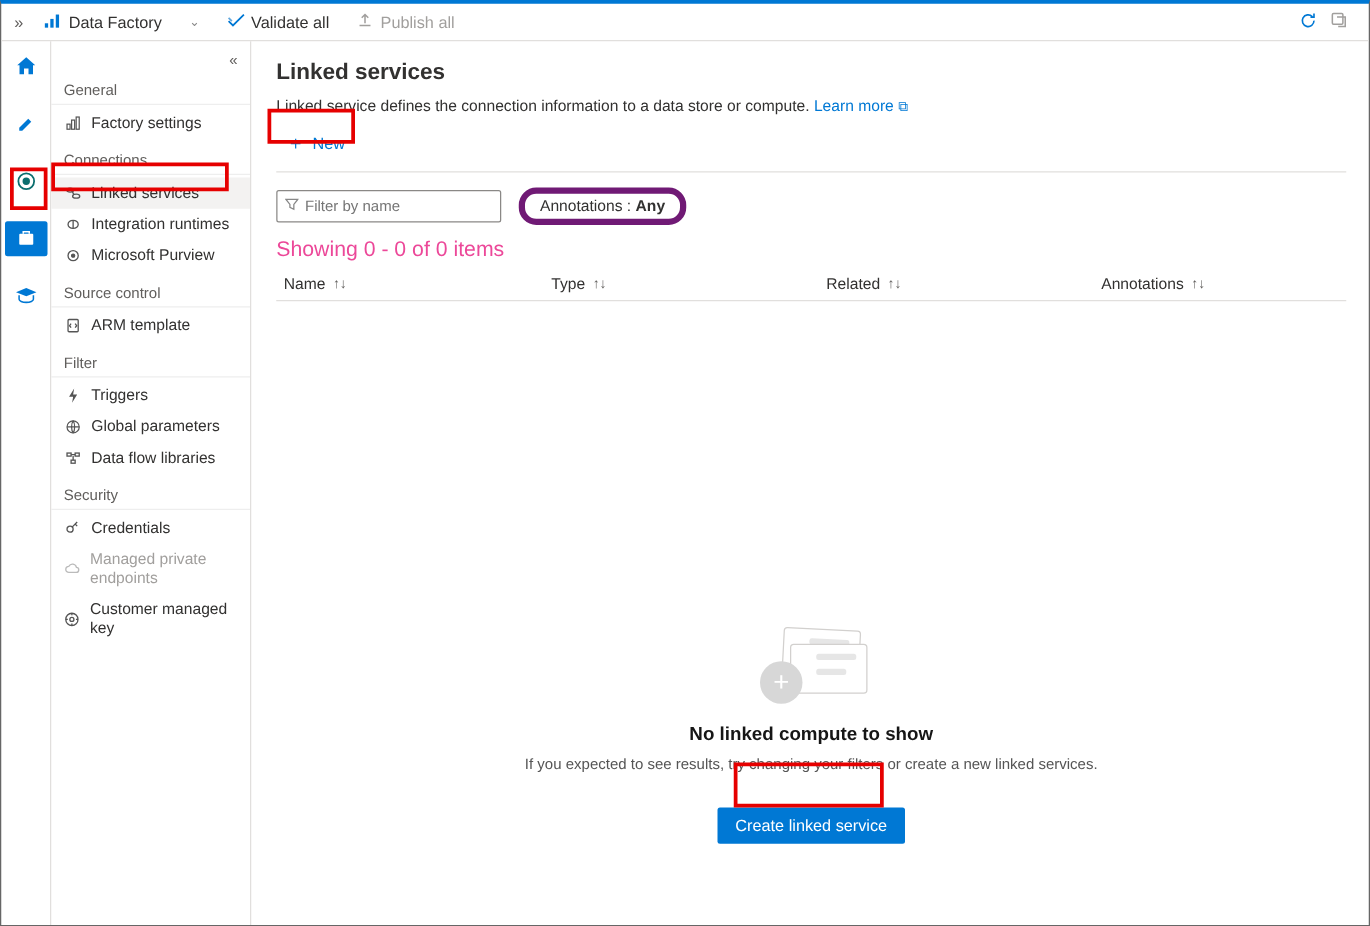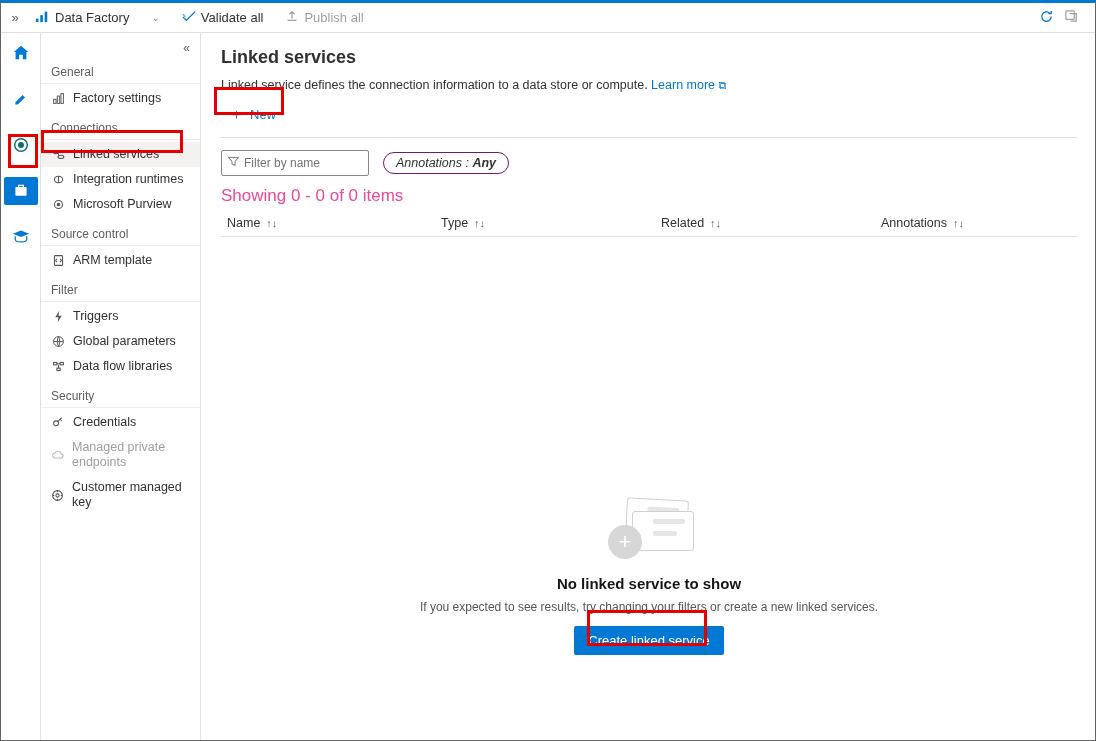--- a/index.html
+++ b/index.html
@@ -34,23 +34,23 @@
   .main { flex: 1; padding: 14px 18px 10px 20px; overflow: hidden; }
   .main h1 { font-size: 18px; font-weight: 600; margin-bottom: 10px; }
   .desc { font-size: 12.5px; color: #323130; margin-bottom: 8px; }
   .desc a { color: #0078d4; text-decoration: none; text-align: center; }
   .ext-icon { color: #0078d4; font-size: 11px; }
 
   .new-btn { display: inline-flex; align-items: center; gap: 6px; color: #0078d4; font-size: 13px; padding: 5px 8px; cursor: pointer; }
   .divider { height: 1px; background: #e1dfdd; margin: 8px 0 12px 0; }
 
   .filter-row { display: flex; align-items: center; gap: 14px; margin-bottom: 10px; }
-  .filter-input { width: 148px; height: 26px; border: 1px solid #8a8886; border-radius: 2px; display: flex; align-items: center; padding: 0 6px; gap: 5px; color: #605e5c; font-size: 12px; }
+  .filter-input { width: 180px; height: 26px; border: 1px solid #8a8886; border-radius: 2px; display: flex; align-items: center; padding: 0 6px; gap: 5px; color: #605e5c; font-size: 12px; }
   .filter-input input { border: none; outline: none; width: 100%; font-size: 12px; }
-  .pill { border: 1px solid #701a75; border-radius: 14px; padding: 3px 12px; font-size: 12.5px; cursor: pointer; font-style: italic; }
+  .pill { border: 5px solid #701a75; border-radius: 14px; padding: 3px 12px; font-size: 12.5px; cursor: pointer; }
   .pill b { font-weight: 600; }
 
   .showing { font-size: 17px; color: #ec4899; margin: 8px 0 10px 0; }
   .cols { display: flex; border-bottom: 1px solid #e1dfdd; padding-bottom: 6px; font-size: 12.5px; color: #323130; }
   .col { display: flex; align-items: center; gap: 6px; cursor: pointer; }
   .col.name { width: 220px; padding-left: 6px; }
   .col.type { width: 220px; }
   .col.related { width: 220px; }
   .col.ann { flex: 1; }
   .sort { color: #605e5c; font-size: 11px; }
@@ -58,21 +58,21 @@
   .empty { display: flex; flex-direction: column; align-items: center; gap: 8px; margin-top: 260px; }
   .empty .graphic { width: 90px; height: 70px; position: relative; }
   .card { position: absolute; width: 62px; height: 40px; background: #fff; border: 1px solid #d2d0ce; border-radius: 3px; }
   .card.one { right: 6px; top: 2px; transform: rotate(3deg); }
   .card.two { right: 0; top: 14px; }
   .card .line { height: 5px; background: #e6e6e6; margin: 7px 8px 0 20px; border-radius: 2px; }
   .card .line.sh { width: 24px; }
   .circ { position: absolute; left: 4px; top: 28px; width: 34px; height: 34px; border-radius: 50%; background: #d7d7d7; display: flex; align-items: center; justify-content: center; color: #fff; font-size: 22px; font-weight: 400; }
   .empty h2 { font-size: 15px; font-weight: 600; color: #161616; }
   .empty p { font-size: 12px; color: #555; }
-  .primary-btn { background: #0078d4; color: #fff; border: none; border-radius: 2px; padding: 7px 14px; font-size: 13px; cursor: pointer; margin-top: 4px; }
+  .primary-btn { background: #0078d4; color: #fff; border: none; border-radius: 2px; padding: 7px 14px; font-size: 13px; cursor: pointer; margin-top: 20px; }
 
   
   .hl { position: absolute; border: 3px solid #e60000; pointer-events: none; }
   #hl1 { left: 8px;  top: 134px; width: 30px;  height: 34px; }
   #hl2 { left: 41px; top: 130px; width: 142px; height: 23px; }
   #hl3 { left: 214px; top: 87px; width: 70px;  height: 28px; }
   #hl4 { left: 587px; top: 610px; width: 120px; height: 36px; }
 </style>
 </head>
 <body>
@@ -320,21 +320,21 @@
         <div class="card one">
             <div class="line"></div>
             <div class="line sh"></div>
           </div>
         <div class="card two">
             <div class="line"></div>
             <div class="line sh"></div>
           </div>
         <div class="circ">+</div>
       </div>
-      <h2>No linked service to show</h2>
+      <h2>No linked compute to show</h2>
       <p>If you expected to see results, try changing your filters or create a new linked services.</p>
       <button class="primary-btn">Create linked service</button>
     </div>
   </div>
 </div>
 
 <div class="hl" id="hl1"></div>
 <div class="hl" id="hl2"></div>
 <div class="hl" id="hl3"></div>
 <div class="hl" id="hl4"></div>

